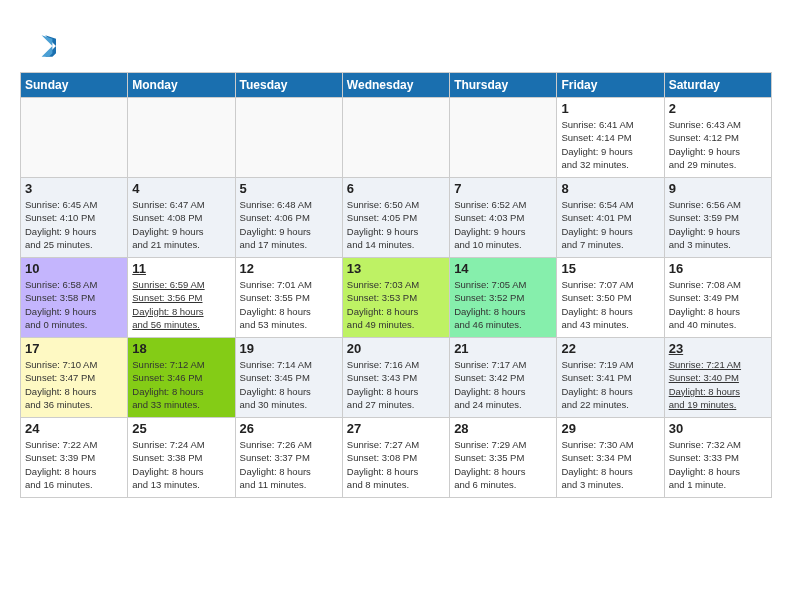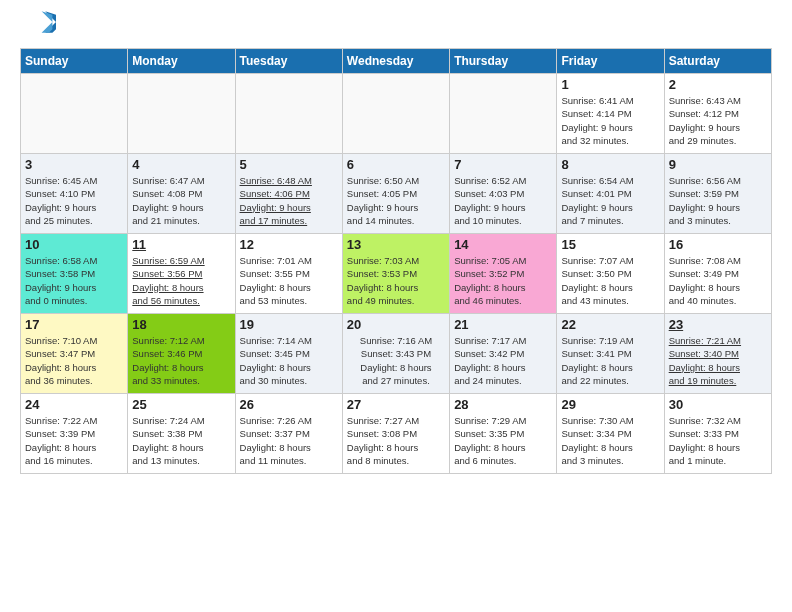--- a/index.html
+++ b/index.html
@@ -5,21 +5,21 @@
     * { margin: 0; padding: 0; box-sizing: border-box; }
     body {
       font-family: Arial, sans-serif;
       background: #fff;
       width: 792px;
       height: 612px;
       overflow: hidden;
     }
     .page {
       width: 792px;
-      padding: 4px 20px 10px 20px;
+      padding: 28px 20px 10px 20px;
     }
     .header-area {
       display: flex;
       align-items: flex-start;
       justify-content: space-between;
       margin-bottom: 8px;
     }
     .logo {
       display: flex;
       align-items: center;
@@ -160,21 +160,21 @@
           </td>
           <td style="background: rgb(238, 242, 247);">
             <span class="day-number">4</span>
             <div class="day-info" style="white-space: pre-line;">Sunrise: 6:47 AM
 Sunset: 4:08 PM
 Daylight: 9 hours
 and 21 minutes.</div>
           </td>
           <td style="background: rgb(238, 242, 247);">
             <span class="day-number">5</span>
-            <div class="day-info" style="white-space: pre-line; text-decoration: underline;">Sunrise: 6:48 AM
+            <div class="day-info" style="white-space: pre-line;">Sunrise: 6:48 AM
 Sunset: 4:06 PM
 Daylight: 9 hours
 and 17 minutes.</div>
           </td>
           <td style="background: rgb(238, 242, 247);">
             <span class="day-number">6</span>
             <div class="day-info" style="white-space: pre-line;">Sunrise: 6:50 AM
 Sunset: 4:05 PM
 Daylight: 9 hours
 and 14 minutes.</div>
@@ -195,21 +195,21 @@
           </td>
           <td style="background: rgb(238, 242, 247);">
             <span class="day-number">9</span>
             <div class="day-info" style="white-space: pre-line;">Sunrise: 6:56 AM
 Sunset: 3:59 PM
 Daylight: 9 hours
 and 3 minutes.</div>
           </td>
         </tr>
         <tr>
-          <td style="background: #5eead4;">
+          <td style="background: #c4b5fd;">
             <span class="day-number">10</span>
             <div class="day-info" style="white-space: pre-line;">Sunrise: 6:58 AM
 Sunset: 3:58 PM
 Daylight: 9 hours
 and 0 minutes.</div>
           </td>
           <td style="background: rgb(255, 255, 255); text-decoration: underline;">
             <span class="day-number">11</span>
             <div class="day-info" style="white-space: pre-line;">Sunrise: 6:59 AM
 Sunset: 3:56 PM
@@ -223,21 +223,21 @@
 Daylight: 8 hours
 and 53 minutes.</div>
           </td>
           <td style="background: #bef264;">
             <span class="day-number">13</span>
             <div class="day-info" style="white-space: pre-line;">Sunrise: 7:03 AM
 Sunset: 3:53 PM
 Daylight: 8 hours
 and 49 minutes.</div>
           </td>
-          <td style="background: #f9a8d4;">
+          <td style="background: #86efac;">
             <span class="day-number">14</span>
             <div class="day-info" style="white-space: pre-line;">Sunrise: 7:05 AM
 Sunset: 3:52 PM
 Daylight: 8 hours
 and 46 minutes.</div>
           </td>
           <td style="background: rgb(255, 255, 255);">
             <span class="day-number">15</span>
             <div class="day-info" style="white-space: pre-line;">Sunrise: 7:07 AM
 Sunset: 3:50 PM
@@ -269,21 +269,21 @@
           </td>
           <td style="background: rgb(238, 242, 247);">
             <span class="day-number">19</span>
             <div class="day-info" style="white-space: pre-line;">Sunrise: 7:14 AM
 Sunset: 3:45 PM
 Daylight: 8 hours
 and 30 minutes.</div>
           </td>
           <td style="background: rgb(238, 242, 247);">
             <span class="day-number">20</span>
-            <div class="day-info" style="white-space: pre-line; text-align: center;">Sunrise: 7:16 AM
+            <div class="day-info" style="white-space: pre-line;">Sunrise: 7:16 AM
 Sunset: 3:43 PM
 Daylight: 8 hours
 and 27 minutes.</div>
           </td>
           <td style="background: rgb(238, 242, 247);">
             <span class="day-number">21</span>
             <div class="day-info" style="white-space: pre-line;">Sunrise: 7:17 AM
 Sunset: 3:42 PM
 Daylight: 8 hours
 and 24 minutes.</div>

